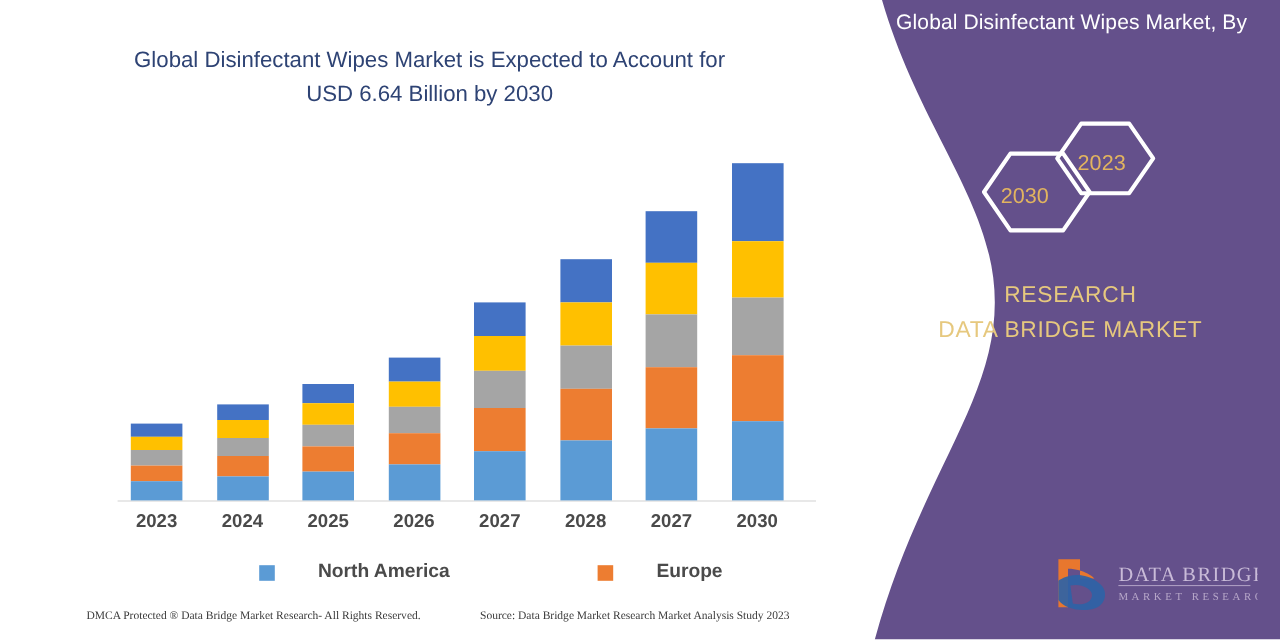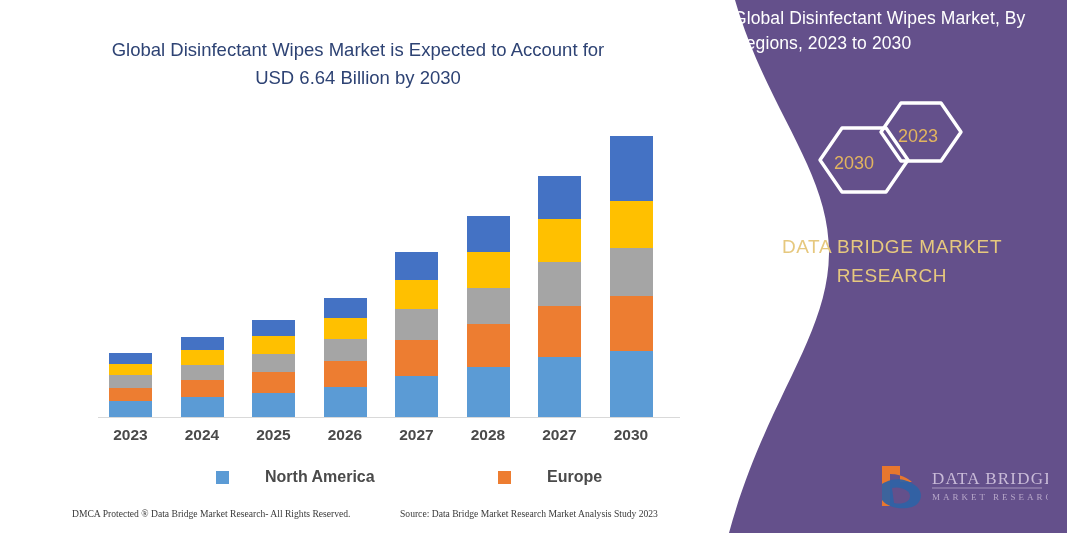--- a/index.html
+++ b/index.html
@@ -21,21 +21,21 @@
   }
   .purple-panel svg{display:block;width:360px;height:533px;}
 
   .panel-content{
     position:absolute;top:0;right:0;width:360px;height:533px;z-index:2;
     pointer-events:none;
   }
   .panel-title{
     position:absolute;top:6px;left:26px;width:320px;
     color:#ffffff;font-size:17.5px;line-height:1.45;
-    font-weight:400;
+    text-align:center;font-weight:400;
     letter-spacing:.1px;
   }
   .hex-wrap{
     position:absolute;top:92px;left:95px;width:190px;height:115px;
   }
   .hex-wrap svg{display:block;}
   .hex-label{
     position:absolute;color:#E2B45F;font-size:18px;font-weight:400;
   }
   .hex-label.y2023{top:34px;left:96px;}
@@ -114,37 +114,36 @@
       <path d="M360,0 L28,0
                C60,110 122,170 122,252
                C122,336 58,400 22,533
                L360,533 Z" fill="#64508B"></path>
     </svg>
   </div>
 
   <div class="panel-content">
     <div class="panel-title">
       <div>Global Disinfectant Wipes Market, By</div>
-      <div>Regions, 2023 to 2030</div>
     </div>
 
     <div class="hex-wrap">
       <svg viewBox="0 0 190 115" width="190" height="115" xmlns="http://www.w3.org/2000/svg" aria-hidden="true">
 
         <polygon points="18,68 40,36 84,36 106,68 84,100 40,100" fill="none" stroke="#ffffff" stroke-width="3.4" stroke-linejoin="round"></polygon>
 
         <polygon points="79,40 99,11 139,11 159,40 139,69 99,69" fill="none" stroke="#ffffff" stroke-width="3.4" stroke-linejoin="round"></polygon>
       </svg>
       <span class="hex-label y2023">2023</span>
       <span class="hex-label y2030">2030</span>
     </div>
 
     <div class="brand-text">
+      <div>RESEARCH</div>
       <div>DATA BRIDGE MARKET</div>
-      <div>RESEARCH</div>
     </div>
   </div>
 
   <div class="dbmr-logo">
     <svg viewBox="0 0 180 56" width="180" height="56" xmlns="http://www.w3.org/2000/svg" aria-hidden="true">
       <g>
         <path d="M14,6 L32,6 L32,22 L44,22 C44,22 36,14 22,14 L22,46 L14,46 Z" fill="#E8772E"></path>
         <path d="M14,24 C14,24 30,12 48,26 C56,32 54,44 44,47 C34,50 20,48 14,40 Z" fill="#2E63A6" opacity="0.92"></path>
         <path d="M24,28 C32,26 42,30 42,36 C42,42 34,45 26,43 Z" fill="#64508B"></path>
       </g>

